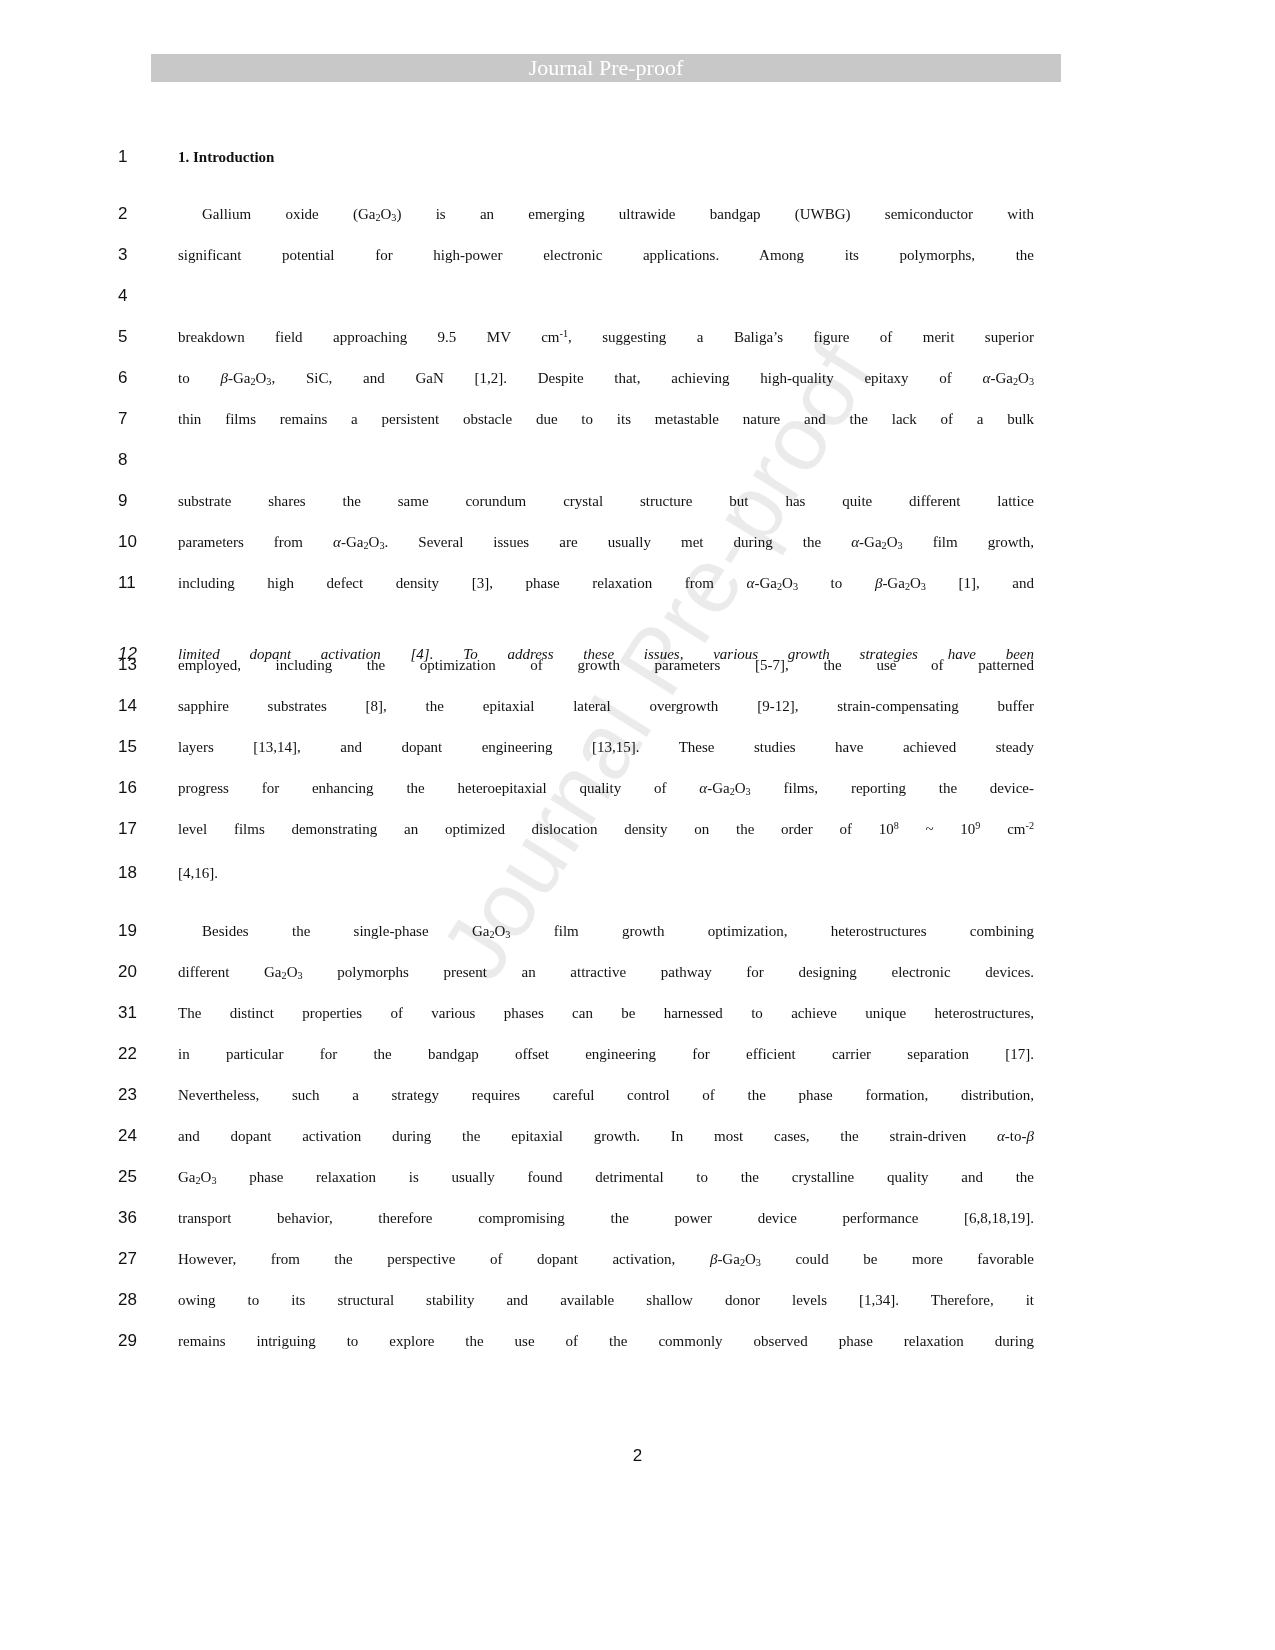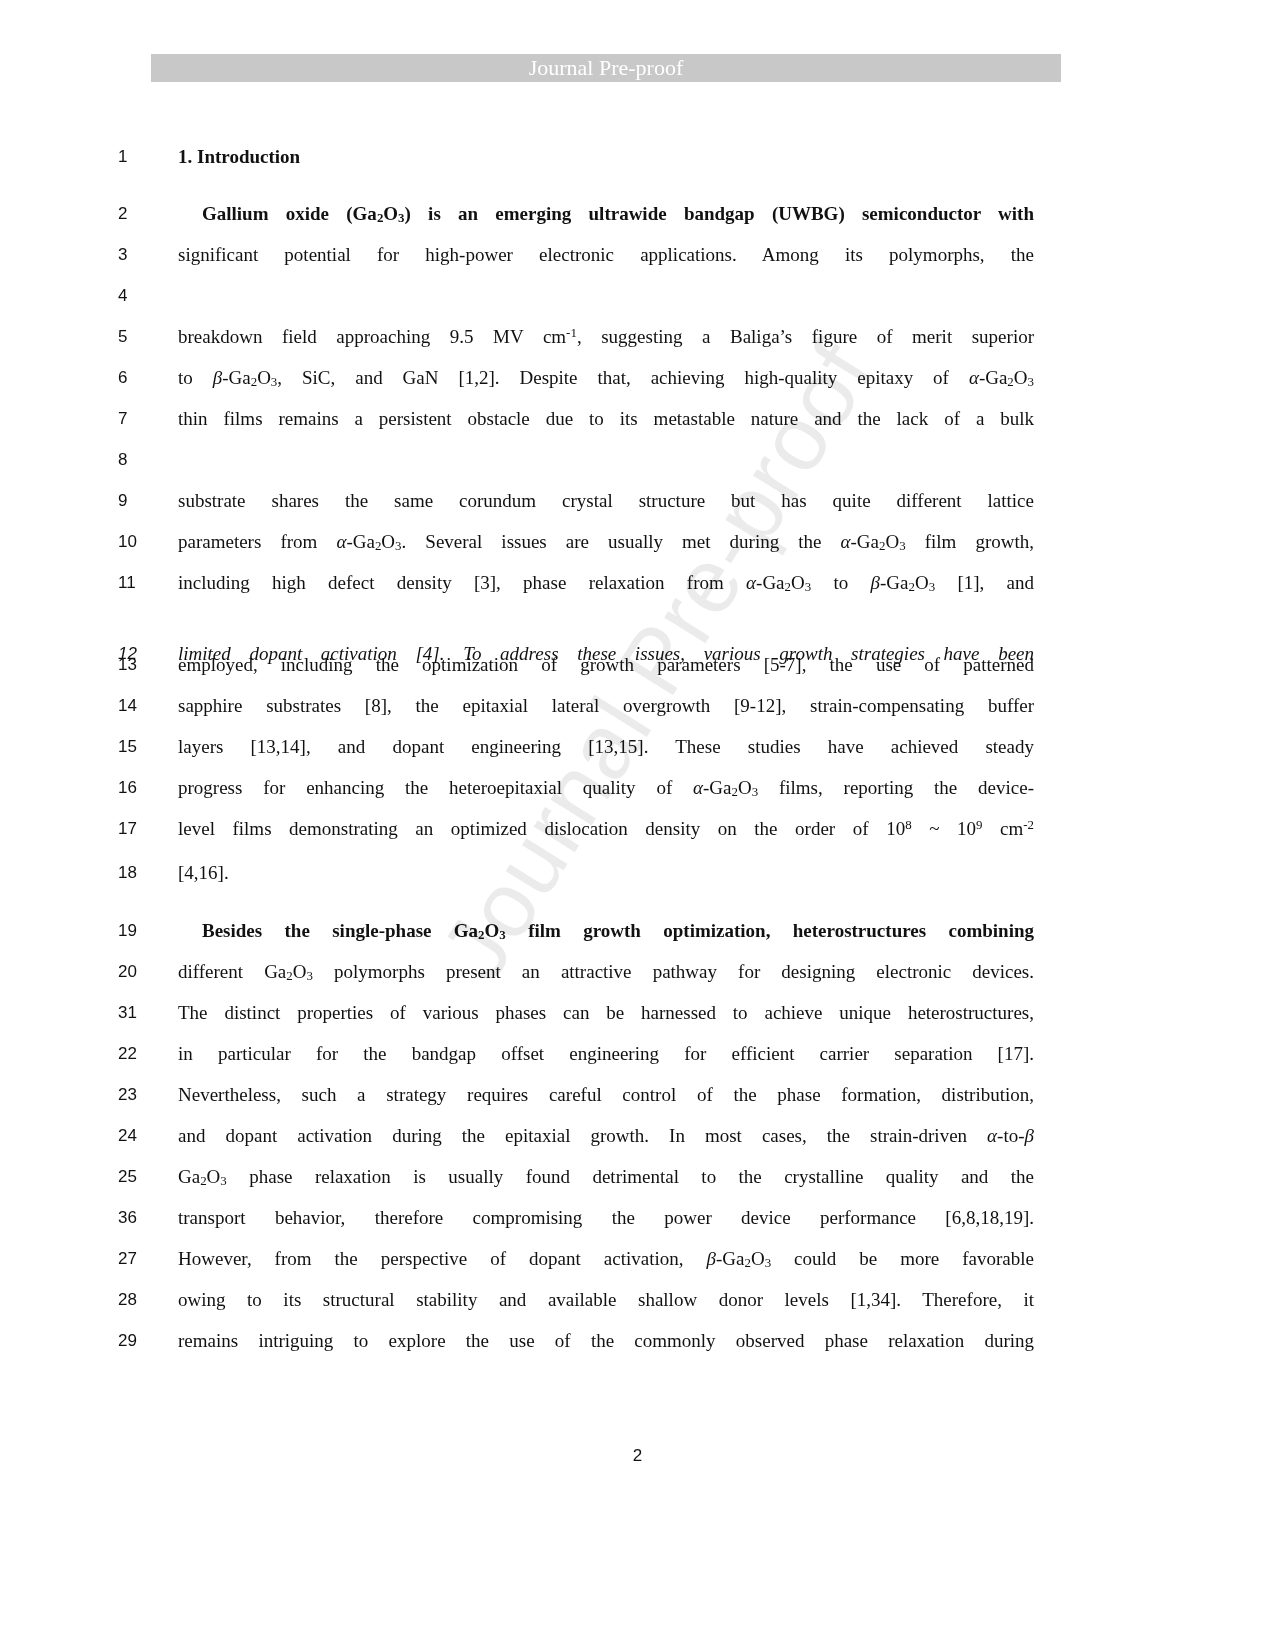--- a/index.html
+++ b/index.html
@@ -9,24 +9,24 @@
                   background: #c8c8c8; text-align: center; }
     .header-bar span { color: #ffffff; font-size: 22px; line-height: 28px;
                        font-family: "Liberation Serif", serif; }
     .watermark { position: absolute; left: 300px; top: 620px; width: 700px; text-align: center;
                  transform: rotate(-58deg); transform-origin: center center;
                  font-family: "Liberation Sans", "DejaVu Sans", sans-serif; font-size: 92px;
                  color: rgba(0,0,0,0.08); white-space: nowrap; pointer-events: none; letter-spacing: 1px; }
     .line { position: absolute; left: 0; width: 1275px; height: 30px; }
     .ln { position: absolute; left: 118px; width: 30px; text-align: left;
           font-family: "Liberation Sans", "DejaVu Sans", sans-serif; font-size: 17px; color: #111; top: 5px; }
-    .txt { position: absolute; left: 178px; width: 856px; font-size: 19px; line-height: 30px;
+    .txt { position: absolute; left: 178px; width: 856px; font-size: 15px; line-height: 30px;
            white-space: nowrap; text-align: justify; text-align-last: justify; }
     .txt.last { text-align-last: left; }
-    .txt.indent { padding-left: 24px; width: 832px; font-weight: bold; }
+    .txt.indent { padding-left: 24px; width: 832px; }
     .heading { font-weight: bold; text-align-last: left; }
     .page-number { position: absolute; left: 0; width: 1275px; top: 1446px; text-align: center;
                    font-family: "Liberation Sans", "DejaVu Sans", sans-serif; font-size: 17px; }
     sub { font-size: 0.68em; vertical-align: -0.15em; line-height: 0; }
     sup { font-size: 0.68em; vertical-align: 0.5em; line-height: 0; }
     i { font-style: italic; }
   </style>
 </head>
 <body>
 

